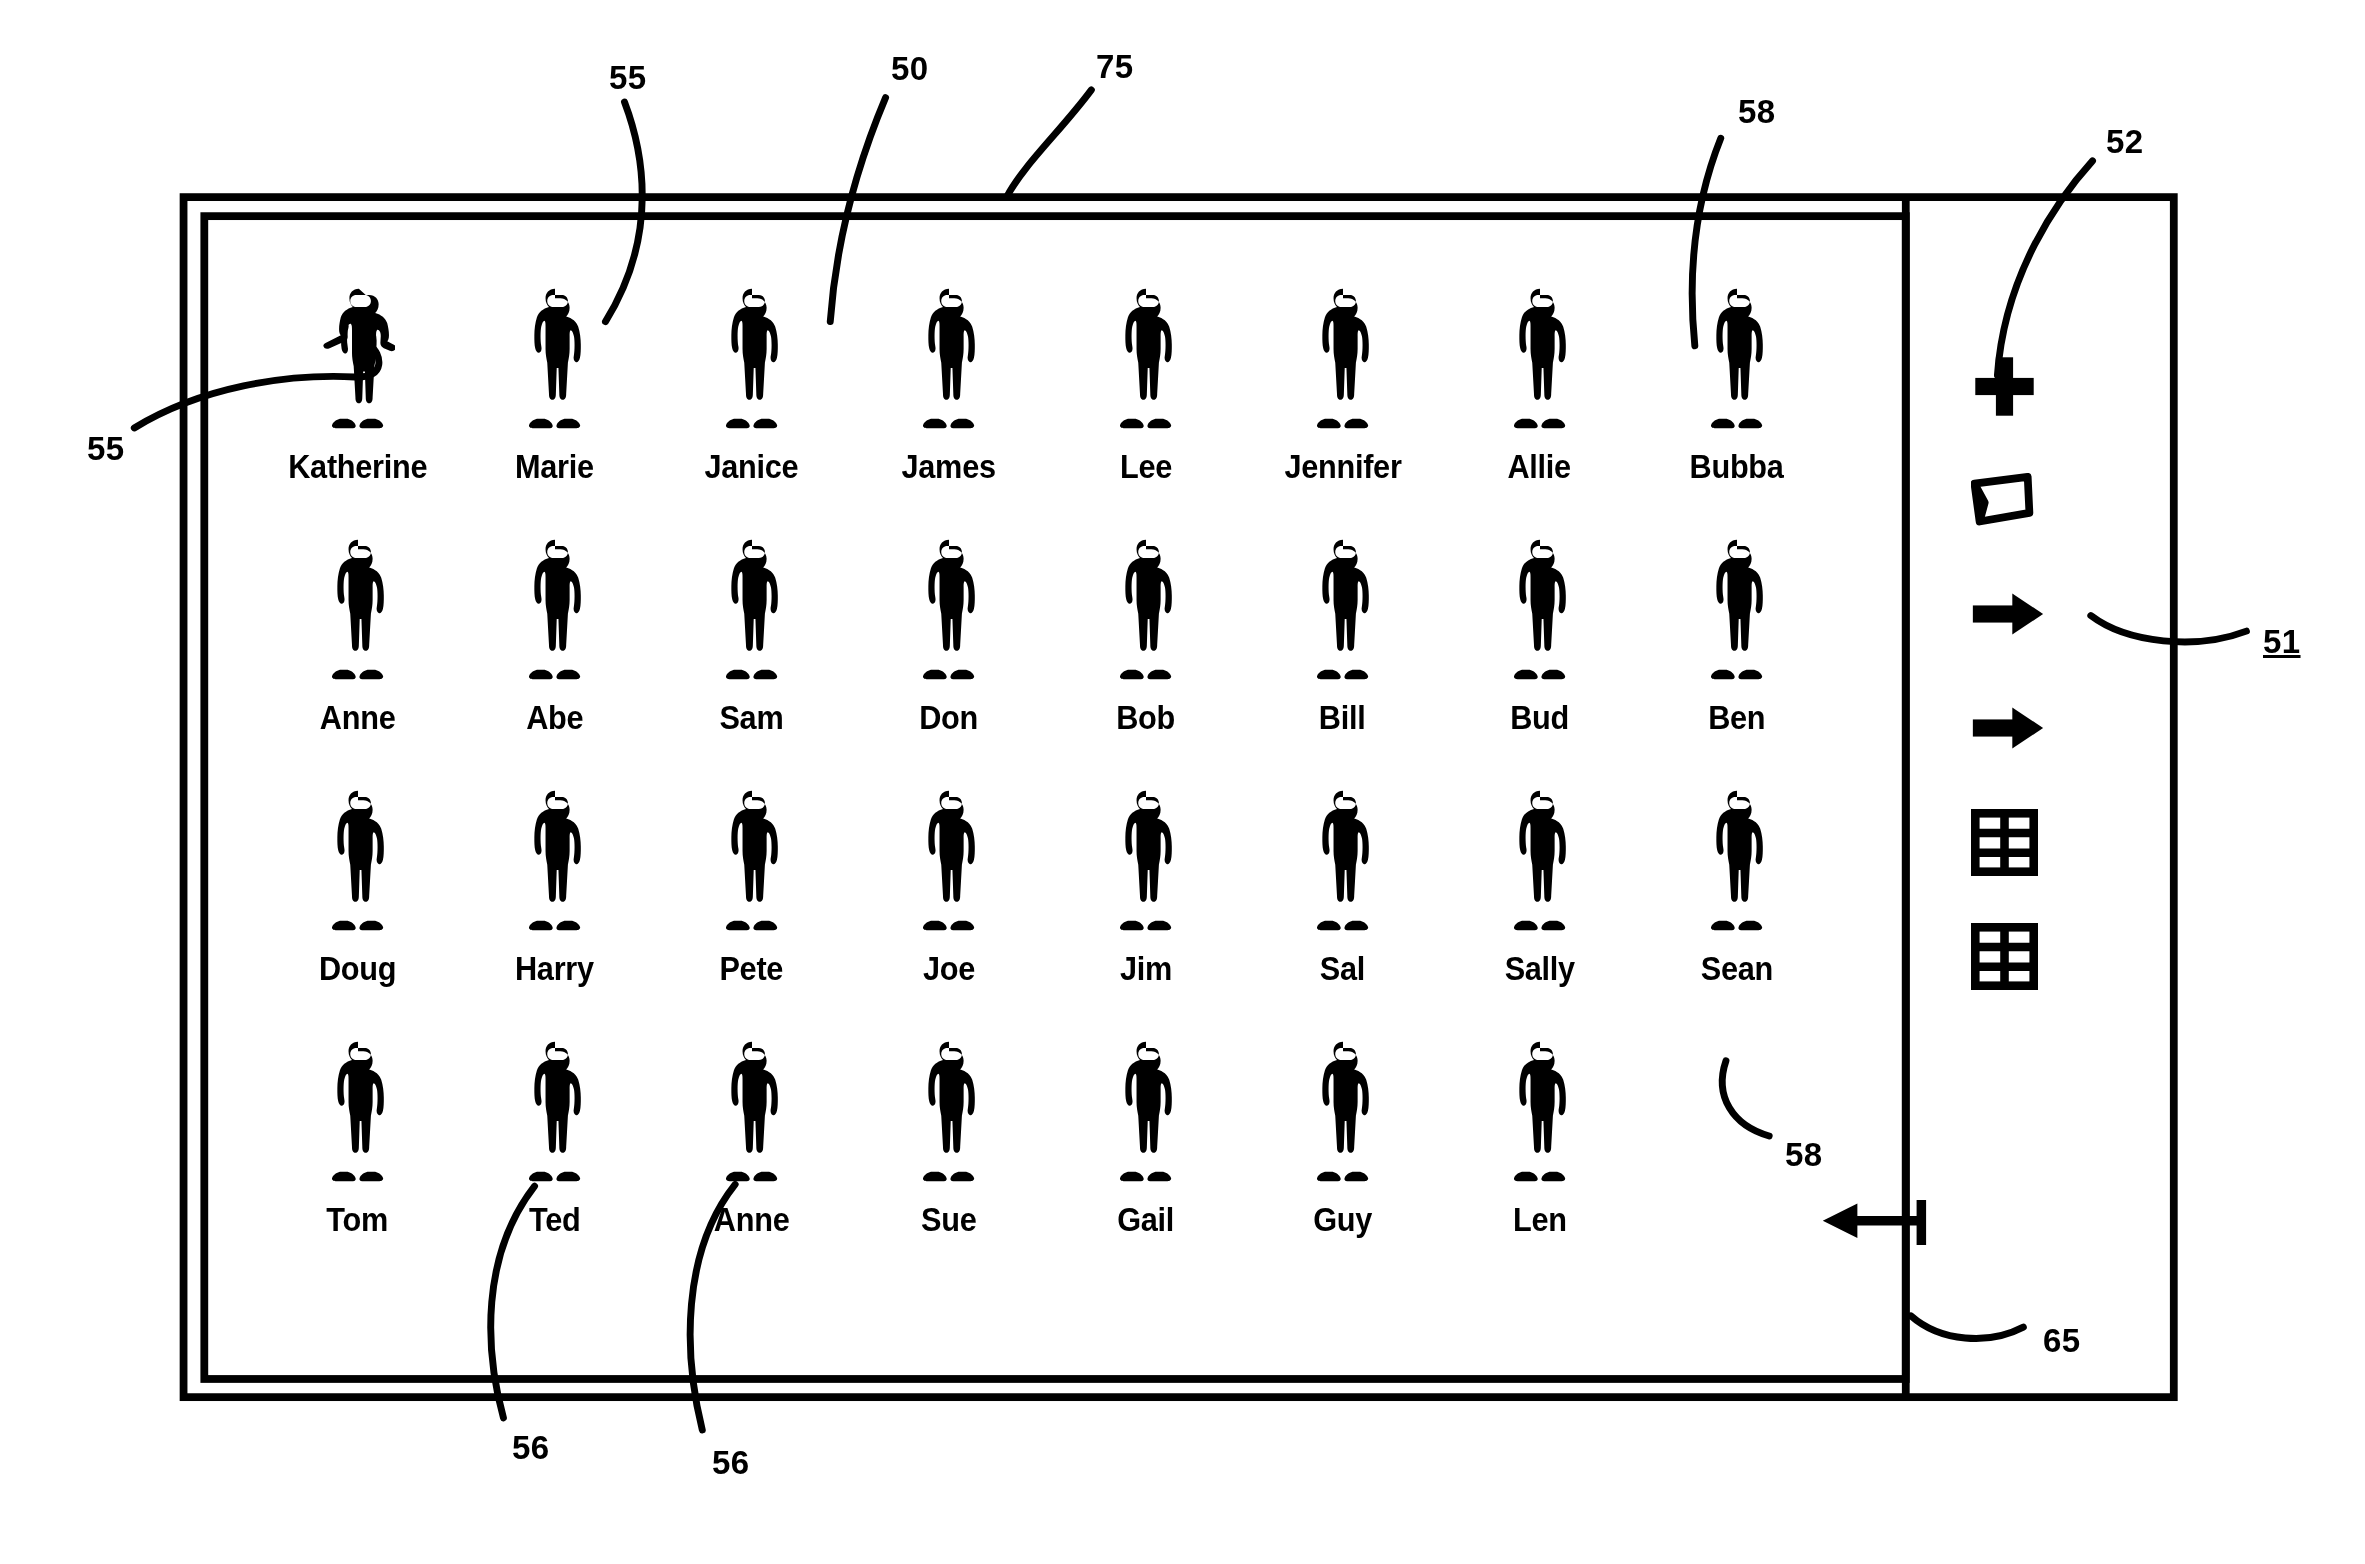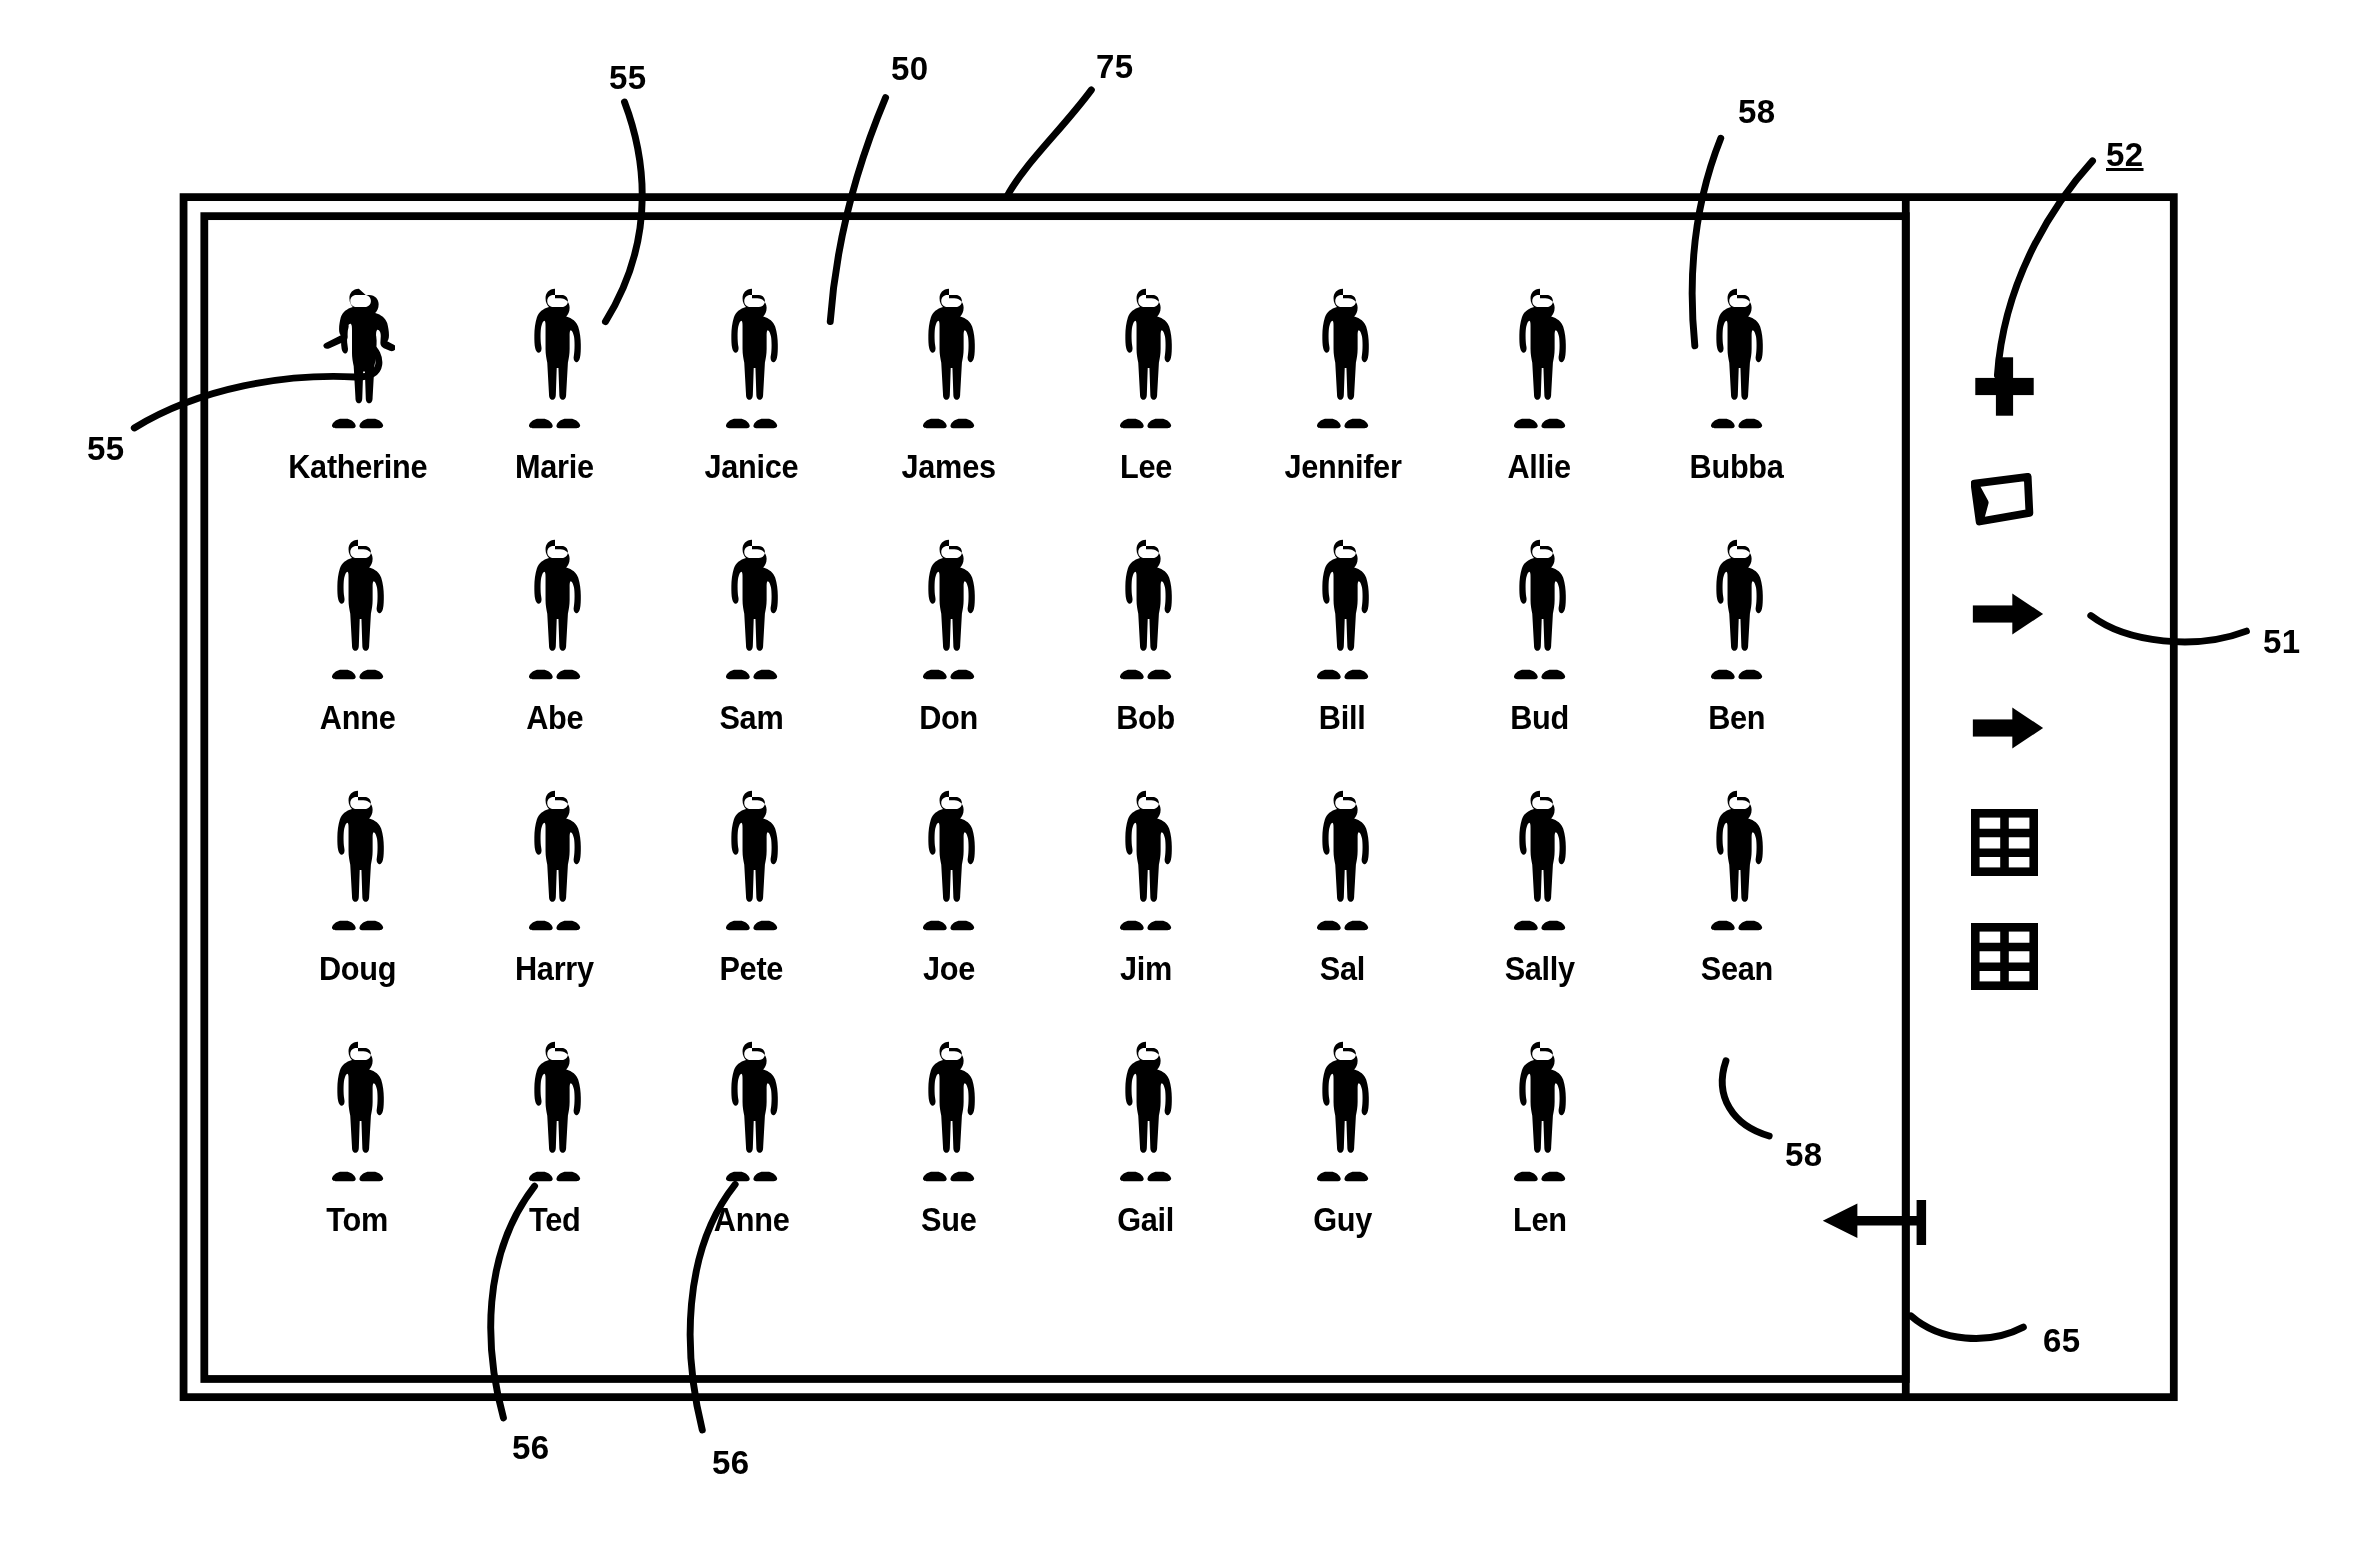--- a/index.html
+++ b/index.html
@@ -421,22 +421,22 @@
         <line x1="5" y1="51" x2="73" y2="51" stroke="#000000" stroke-width="10"></line>
       </svg>
     </div>
 
   </div>
 
   <div class="ref" style="left:609px;  top:61px;">55</div>
   <div class="ref" style="left:891px; top:52px;">50</div>
   <div class="ref" style="left:1096px; top:50px;">75</div>
   <div class="ref" style="left:1738px; top:95px;">58</div>
-  <div class="ref" style="left:2106px; top:138px;text-decoration:underline;">52</div>
+  <div class="ref" style="left:2106px; top:125px;">52</div>
   <div class="ref" style="left:87px;  top:432px;">55</div>
-  <div class="ref" style="left:2263px; top:625px;">51</div>
+  <div class="ref" style="left:2263px; top:625px;text-decoration:underline;">51</div>
   <div class="ref" style="left:1785px; top:1138px;">58</div>
   <div class="ref" style="left:2043px; top:1324px;">65</div>
   <div class="ref" style="left:512px;  top:1431px;">56</div>
   <div class="ref" style="left:712px;  top:1446px;">56</div>
 
 </div>
 
 
 </body></html>

